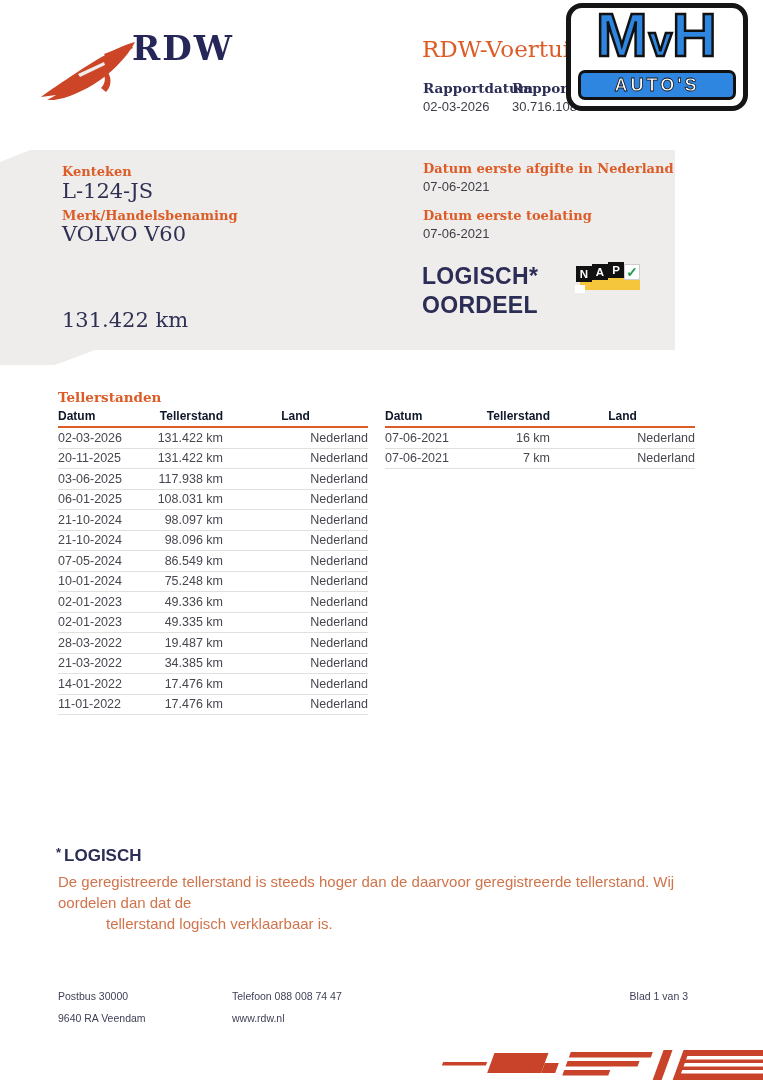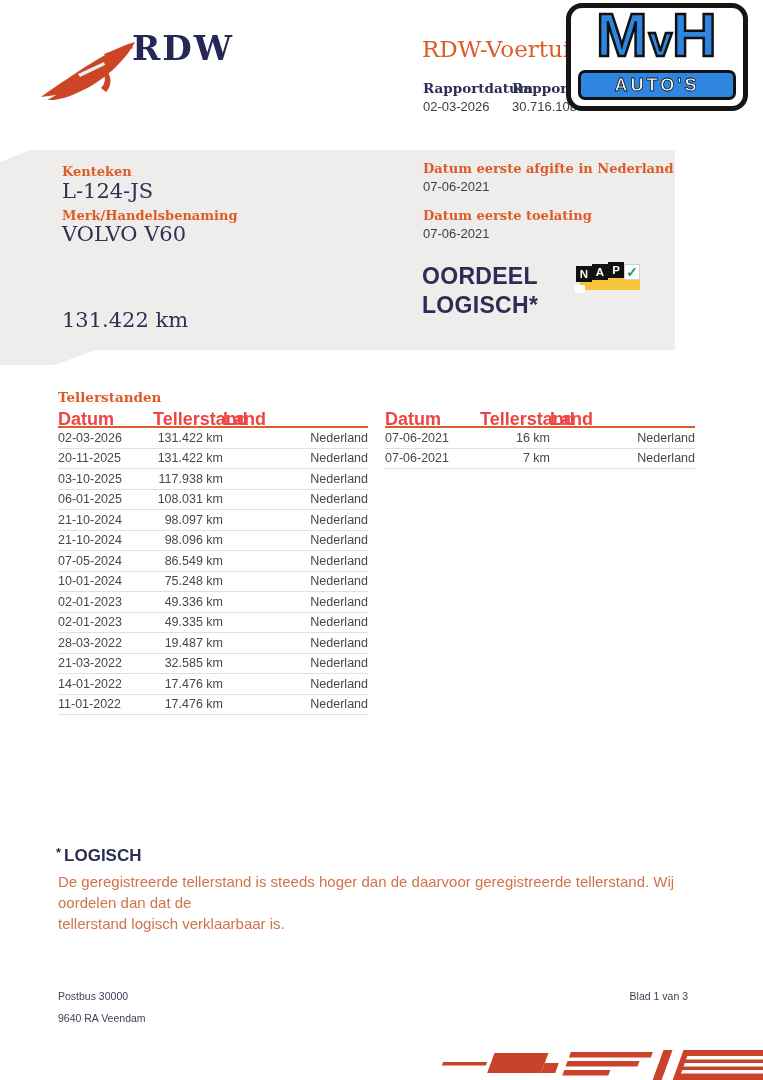--- a/index.html
+++ b/index.html
@@ -53,23 +53,23 @@
   .nap .t-check{left:49px;top:3px;background:#fff;border:1px solid #cfcfcf;box-sizing:border-box;
        color:#1F9D49;font-size:14px;}
 
   
   .section-title{position:absolute;left:58px;top:389px;font-family:"DejaVu Serif",serif;
        font-weight:bold;font-size:13.5px;color:#DC5C28;}
   .mtable{position:absolute;top:409px;width:310px;}
   #table-left{left:58px;}
   #table-right{left:385px;}
   .thead{display:grid;grid-template-columns:95px 70px 1fr;height:17px;
-       border-bottom:2px solid #DC5C28;font-weight:bold;font-size:18px;color:#ef4444;}
+       border-bottom:2px solid #DC5C28;font-weight:bold;font-size:12px;color:#0f172a;}
   .thead .c1{text-align:right;}
-  .thead .c2{text-align:left;}
+  .thead .c2{text-align:center;}
   .trow{display:grid;grid-template-columns:95px 70px 1fr;height:19.5px;align-items:center;
        border-bottom:1px solid #E2E0DE;font-size:12.5px;color:#46474F;}
   .trow .c1{text-align:right;}
   .trow .c2{text-align:right;}
 
   
   .verdict-title{position:absolute;left:56px;top:845px;font-weight:bold;font-size:17px;color:#2B2D55;}
   .verdict-title .ast{font-size:13px;vertical-align:4px;margin-right:3px;}
   .verdict-text{position:absolute;left:58px;top:871px;width:640px;font-size:15px;
        line-height:21px;color:#D0744C;}
@@ -121,22 +121,22 @@
   <div class="p-lbl" style="left:62px;top:208px;">Merk/Handelsbenaming</div>
   <div class="p-big" style="left:62px;top:222px;">VOLVO V60</div>
   <div class="p-big" style="left:62px;top:308px;">131.422 km</div>
 
   <div class="p-lbl" style="left:423px;top:161px;">Datum eerste afgifte in Nederland</div>
   <div class="p-val" style="left:423px;top:179px;">07-06-2021</div>
   <div class="p-lbl" style="left:423px;top:208px;">Datum eerste toelating</div>
   <div class="p-val" style="left:423px;top:226px;">07-06-2021</div>
 
   <div class="oordeel">
+    <div>LOGISCH*</div>
     <div>OORDEEL</div>
-    <div>LOGISCH*</div>
   </div>
 
   <div class="nap">
     <div class="yellow"></div>
     <div class="whitechip"></div>
     <div class="tile t-n">N</div>
     <div class="tile t-a">A</div>
     <div class="tile t-p">P</div>
     <div class="tile t-check">✓</div>
   </div>
@@ -154,21 +154,21 @@
           <span class="c0">02-03-2026</span>
           <span class="c1">131.422 km</span>
           <span class="c2">Nederland</span>
         </div>
         <div class="trow">
           <span class="c0">20-11-2025</span>
           <span class="c1">131.422 km</span>
           <span class="c2">Nederland</span>
         </div>
         <div class="trow">
-          <span class="c0">03-10-2025</span>
+          <span class="c0">03-06-2025</span>
           <span class="c1">117.938 km</span>
           <span class="c2">Nederland</span>
         </div>
         <div class="trow">
           <span class="c0">06-01-2025</span>
           <span class="c1">108.031 km</span>
           <span class="c2">Nederland</span>
         </div>
         <div class="trow">
           <span class="c0">21-10-2024</span>
@@ -200,21 +200,21 @@
           <span class="c1">49.335 km</span>
           <span class="c2">Nederland</span>
         </div>
         <div class="trow">
           <span class="c0">28-03-2022</span>
           <span class="c1">19.487 km</span>
           <span class="c2">Nederland</span>
         </div>
         <div class="trow">
           <span class="c0">21-03-2022</span>
-          <span class="c1">32.585 km</span>
+          <span class="c1">34.385 km</span>
           <span class="c2">Nederland</span>
         </div>
         <div class="trow">
           <span class="c0">14-01-2022</span>
           <span class="c1">17.476 km</span>
           <span class="c2">Nederland</span>
         </div>
         <div class="trow">
           <span class="c0">11-01-2022</span>
           <span class="c1">17.476 km</span>
@@ -241,26 +241,30 @@
           <span class="c2">Nederland</span>
         </div>
       </div>
   </div>
 
   <div class="verdict-title">
     <span class="ast">*</span><span>LOGISCH</span>
   </div>
   <div class="verdict-text">
     <span style="display:block;">De geregistreerde tellerstand is steeds hoger dan de daarvoor geregistreerde tellerstand. Wij oordelen dan dat de</span>
-    <span style="display:block;">tellerstand logisch verklaarbaar is.</span>
+    <span style="display:block;margin-left:48px;">tellerstand logisch verklaarbaar is.</span>
   </div>
 
   <div class="foot" id="foot-address">
     <div>Postbus 30000</div>
     <div>9640 RA Veendam</div>
+  </div>
+  <div class="foot" id="foot-contact">
+    <div>Telefoon 088 008 74 47</div>
+    <div>www.rdw.nl</div>
   </div>
   <div class="foot" id="foot-page">
     <div>Blad 1 van 3</div>
   </div>
 
   <svg class="stripes" viewBox="0 0 330 34" xmlns="http://www.w3.org/2000/svg">
     <g transform="translate(12,0) skewX(-20)" fill="#C8432A">
       <rect x="4" y="16" width="44" height="3.5"></rect>
       <rect x="52" y="7" width="54" height="20"></rect>
       <rect x="106" y="17" width="14" height="10"></rect>

